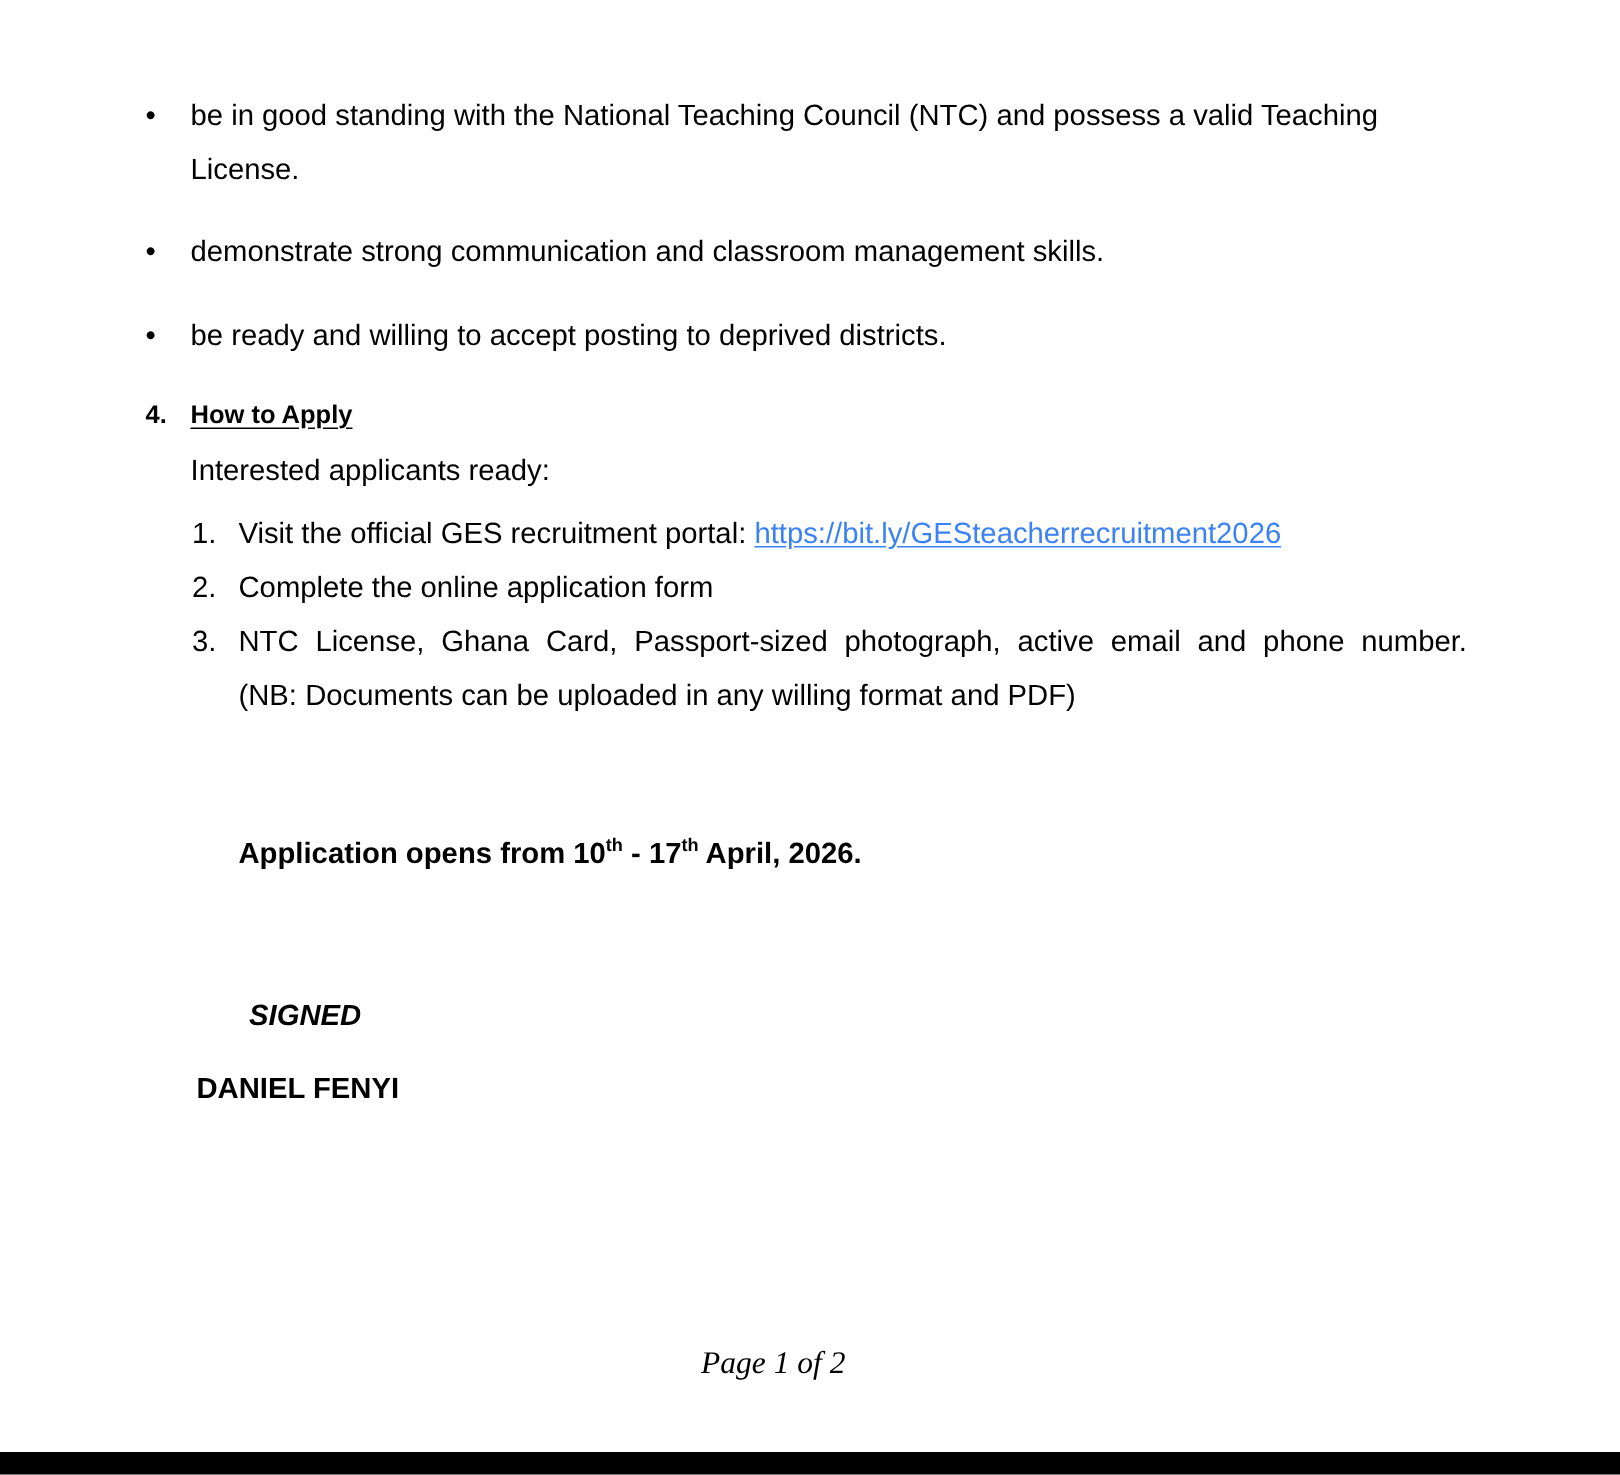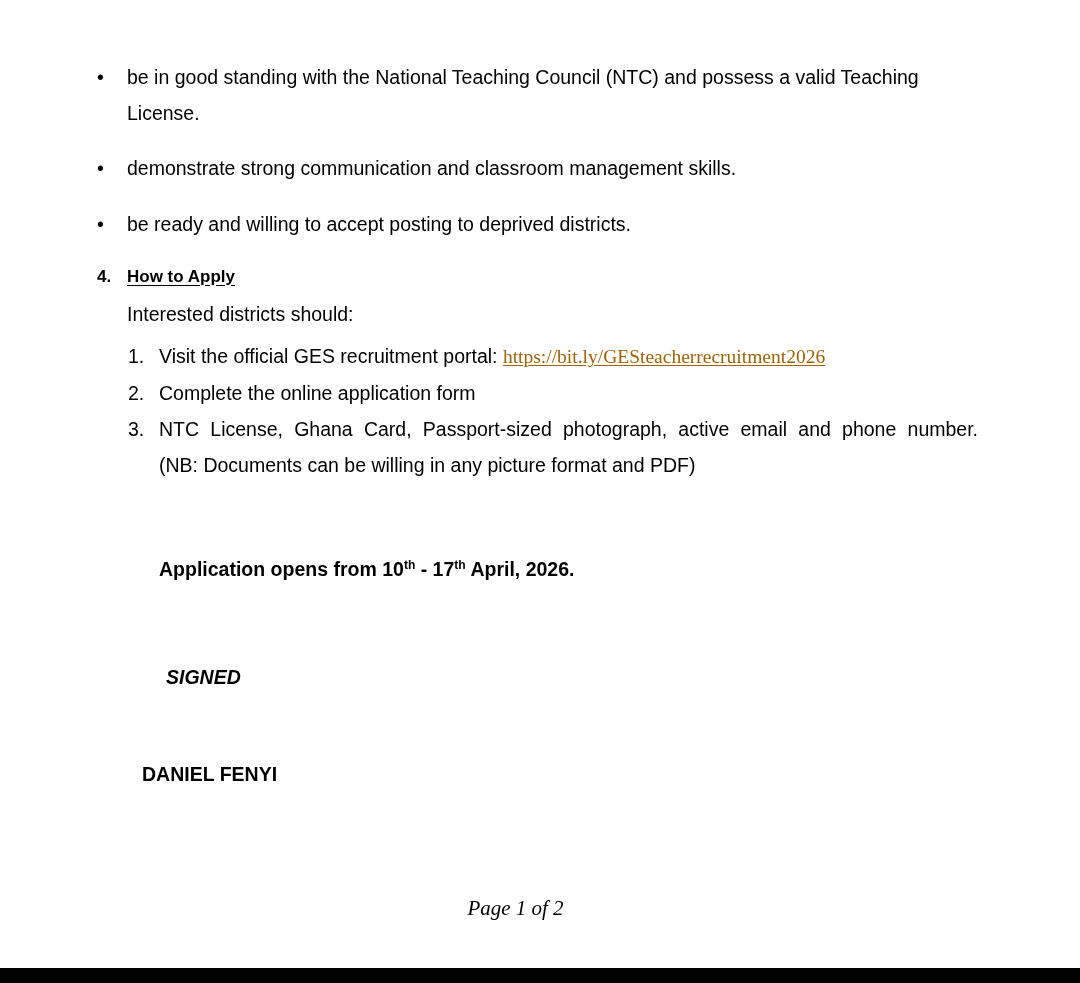--- a/index.html
+++ b/index.html
@@ -108,24 +108,23 @@
     font-size: 19.5px;
     line-height: 36px;
   }
   .step .jline {
     display: block;
     text-align: justify;
     text-align-last: justify;
   }
 
   a.portal-link {
-    color: #a16207;
+    color: #3b82f6;
     text-decoration: underline;
     text-underline-offset: 2px;
-    font-family: Liberation Serif, serif;
   }
 
   
   .date-line {
     position: absolute;
     left: 159px;
     top: 556px;
     font-size: 19.5px;
     line-height: 26px;
     font-weight: bold;
@@ -142,26 +141,25 @@
     left: 127px;
     top: 664px;
     font-size: 19.5px;
     line-height: 26px;
     font-weight: bold;
     font-style: italic;
     margin-left: 39px;
   }
   .signature {
     position: absolute;
-    left: 142px;
+    left: 131px;
     top: 714px;
     font-size: 19.5px;
     line-height: 25.5px;
     font-weight: bold;
-    margin-top: 48px;
   }
   .signature div { white-space: nowrap; }
 
   
   .page-footer {
     position: absolute;
     left: 0;
     top: 894px;
     width: 1031px;
     text-align: center;
@@ -196,34 +194,34 @@
       </div>
       <div class="bullet-item">
         <span class="dot">•</span><span>be ready and willing to accept posting to deprived districts.</span>
       </div>
     </div>
 
     <div class="section-head">
       <span class="num">4.</span><span class="title">How to Apply</span>
     </div>
 
-    <div class="intro-line">Interested districts should:</div>
+    <div class="intro-line">Interested applicants ready:</div>
 
     <div class="steps">
 
       <div class="step">
         <span class="num">1.</span><span>Visit the official GES recruitment portal: </span><a class="portal-link" href="#">https://bit.ly/GESteacherrecruitment2026</a>
       </div>
 
       <div class="step">
         <span class="num">2.</span><span>Complete the online application form</span>
       </div>
 
       <div class="step">
-        <span class="num">3.</span><span class="jline">NTC License, Ghana Card, Passport-sized photograph, active email and phone number.</span><span class="lastline">(NB: Documents can be willing in any picture format and PDF)</span>
+        <span class="num">3.</span><span class="jline">NTC License, Ghana Card, Passport-sized photograph, active email and phone number.</span><span class="lastline">(NB: Documents can be uploaded in any willing format and PDF)</span>
       </div>
 
     </div>
 
     <div class="date-line">
       <span>Application opens from 10</span><sup>th</sup><span> - 17</span><sup>th</sup><span> April, 2026.</span>
     </div>
 
     <div class="signed">SIGNED</div>
     <div class="signature">

